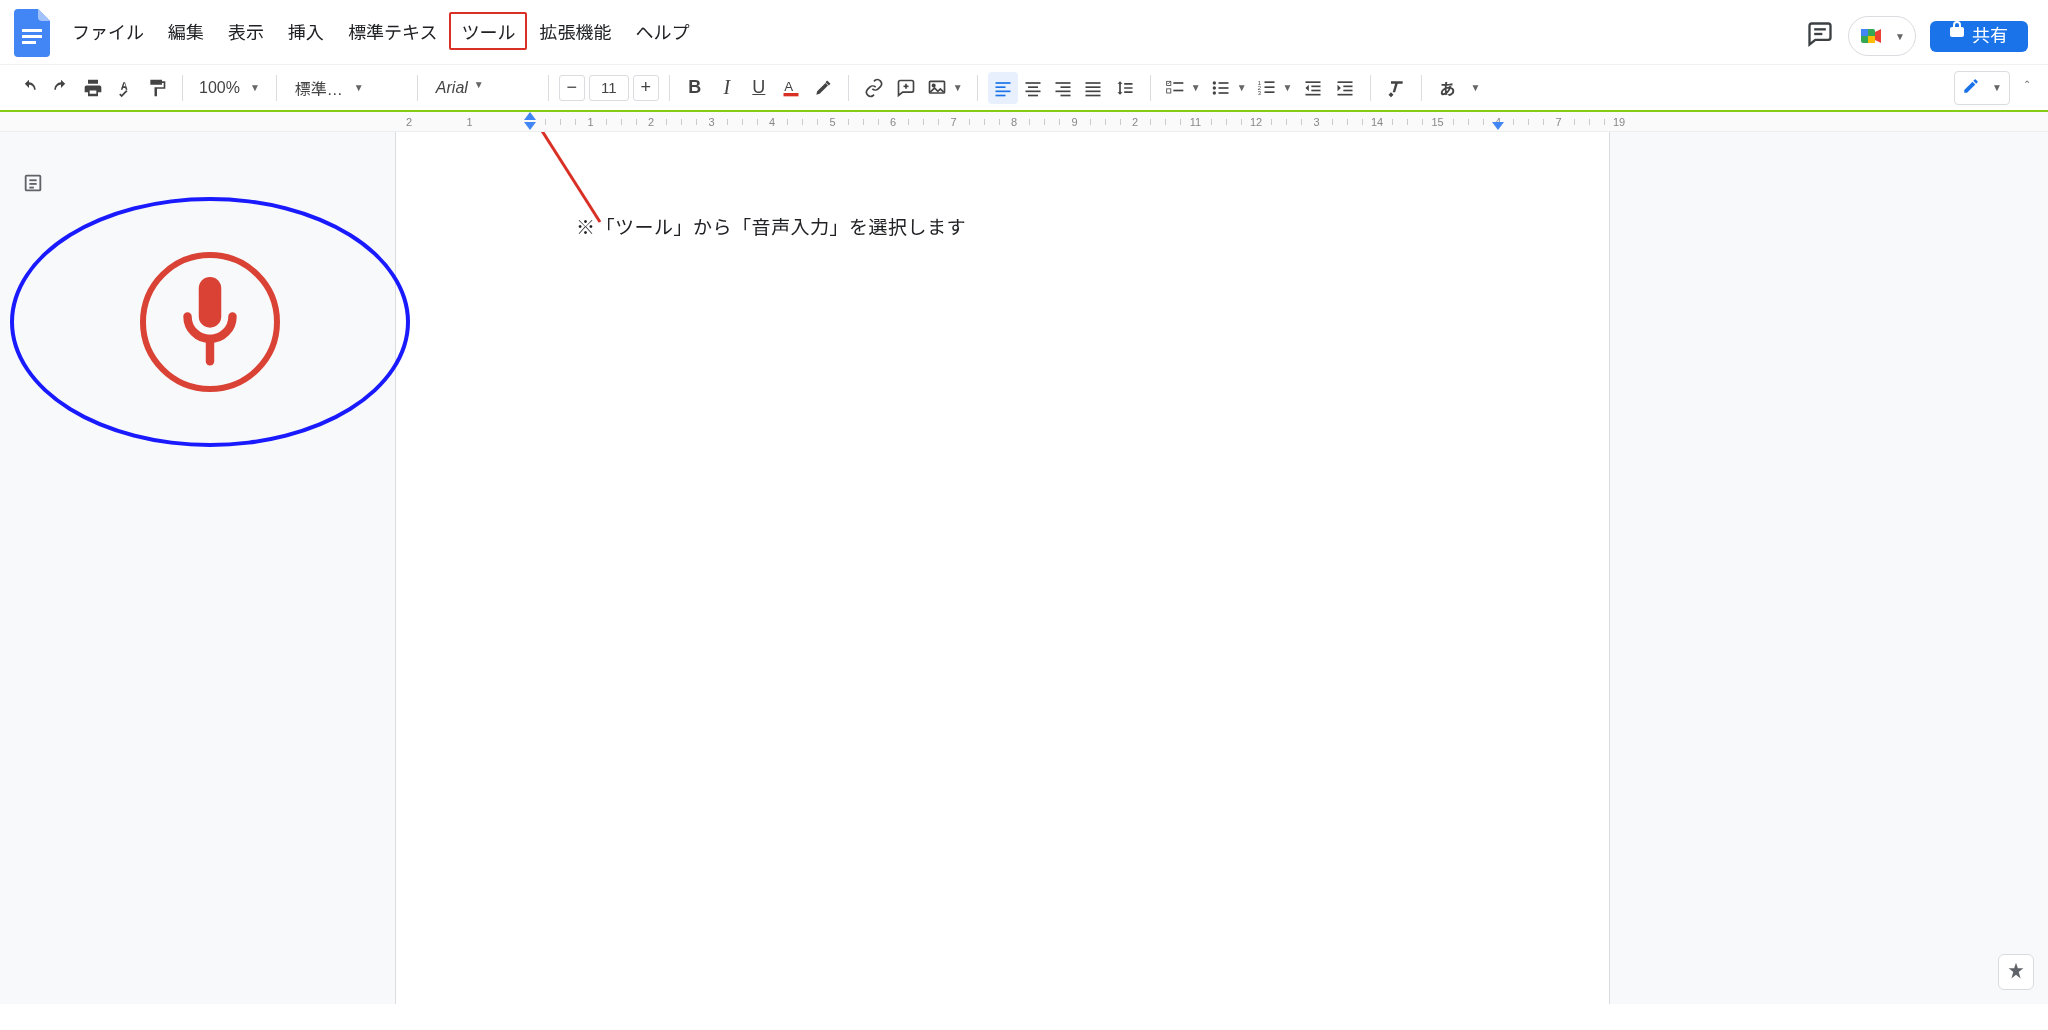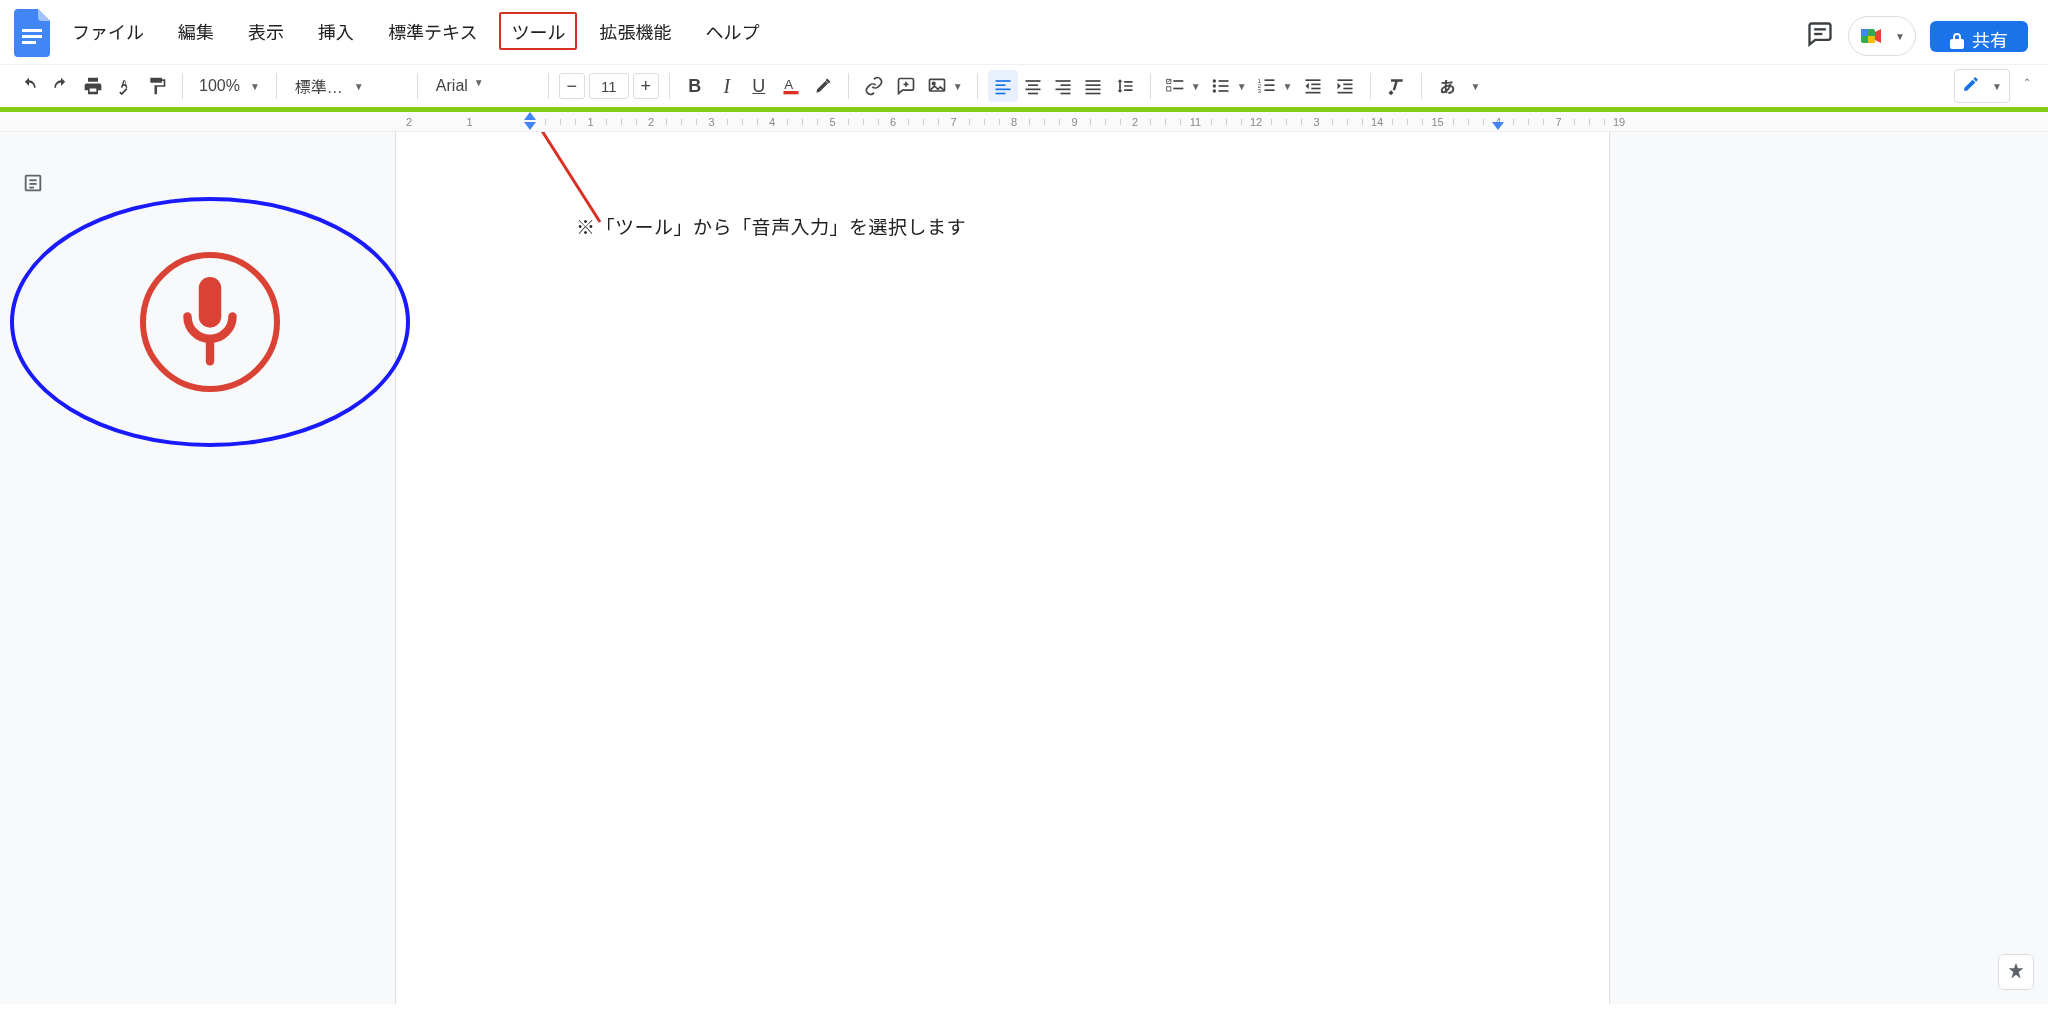--- a/index.html
+++ b/index.html
@@ -23,53 +23,53 @@
   }
   .doc-logo {
     width: 40px; height: 50px; display:flex; align-items:center; justify-content:center;
     margin-right: 8px;
   }
   .doc-logo svg { width: 36px; height: 48px; }
   .title-area { flex: 1; }
   .title-row { display:flex; align-items:center; gap:10px; height: 28px; }
   .doc-title { font-size: 22px; color: var(--grey-text); line-height:1; }
   .star-icon { font-size:18px; color: var(--grey-text); }
-  .menus { display:flex; align-items:flex-end; gap:10px; margin-top:4px; font-size:18px;}
+  .menus { display:flex; align-items:flex-end; gap:0; margin-top:4px; font-size:18px;}
   .menu-item { padding: 4px 10px; color:#202124; cursor:default; border:2px solid transparent; border-radius:2px;}
   .menu-item.highlighted { border-color: var(--red-box); }
   .header-right { display:flex; align-items:center; gap:14px; padding-right:8px; padding-top:8px;}
   .comments-icon svg { width:28px; height:28px; stroke:#3c4043; }
   .meet-btn {
     display:flex; align-items:center; gap:6px; padding:6px 10px;
     border:1px solid var(--border); border-radius:20px; height:40px;
   }
   .meet-glyph { width:24px; height:24px; position:relative; }
   .share-btn {
     background: var(--blue); color:#fff; border-radius:6px; height:31px;
-    display:flex; align-items:flex-end; gap:8px; padding:0 20px; font-size:18px;
+    display:flex; align-items:flex-start; gap:8px; padding:0 20px; font-size:18px;
   }
   .lock-icon { font-size:14px; }
 
   
   .toolbar {
-    height:48px; border-top:1px solid #f1f1f1; border-bottom:5px solid #84cc16;
+    height:48px; border-top:1px solid #f1f1f1; border-bottom:2px solid #84cc16;
     display:flex; align-items:center; padding:0 14px; margin-top:6px; gap:2px;
     color:#444; font-size:16px;
   }
   .tbtn {
     min-width:30px; height:32px; display:flex; align-items:center; justify-content:center;
     border-radius:4px; padding:0 4px;
   }
   .tbtn svg { width:20px; height:20px; }
   .sep { width:1px; height:26px; background:var(--border); margin:0 8px; }
   .zoom { display:flex; align-items:center; gap:4px; padding:0 6px;}
   .dropdown-arrow { font-size:10px; color:#666; margin-left:6px;}
   .styles-dd { width:120px; display:flex; align-items:center; padding-left:8px; color:#444;}
   .styles-dd span { white-space:nowrap; overflow:hidden; text-overflow:ellipsis; flex:1;}
-  .font-dd { width:110px; display:flex; align-items:flex-start; padding-left:8px; }
+  .font-dd { width:110px; display:flex; align-items:flex-start; padding-left:8px;font-style:italic; }
   .size-group { display:flex; align-items:center; gap:4px; }
   .size-btn { width:26px; height:26px; border:1px solid var(--border); border-radius:3px;
     display:flex; align-items:center; justify-content:center; font-size:18px; color:#444;}
   .size-field { width:40px; height:26px; border:1px solid var(--border); border-radius:3px;
     text-align:center; font-size:15px; display:flex; align-items:center; justify-content:center;}
   .tbtn.bold { font-weight:bold; font-size:18px;}
   .tbtn.italic { font-style:italic; font-family:serif; font-size:20px;}
   .tbtn.underline { text-decoration:underline; font-size:18px;}
   .align-group .tbtn.active { background: var(--light-blue); }
   .edit-mode {

